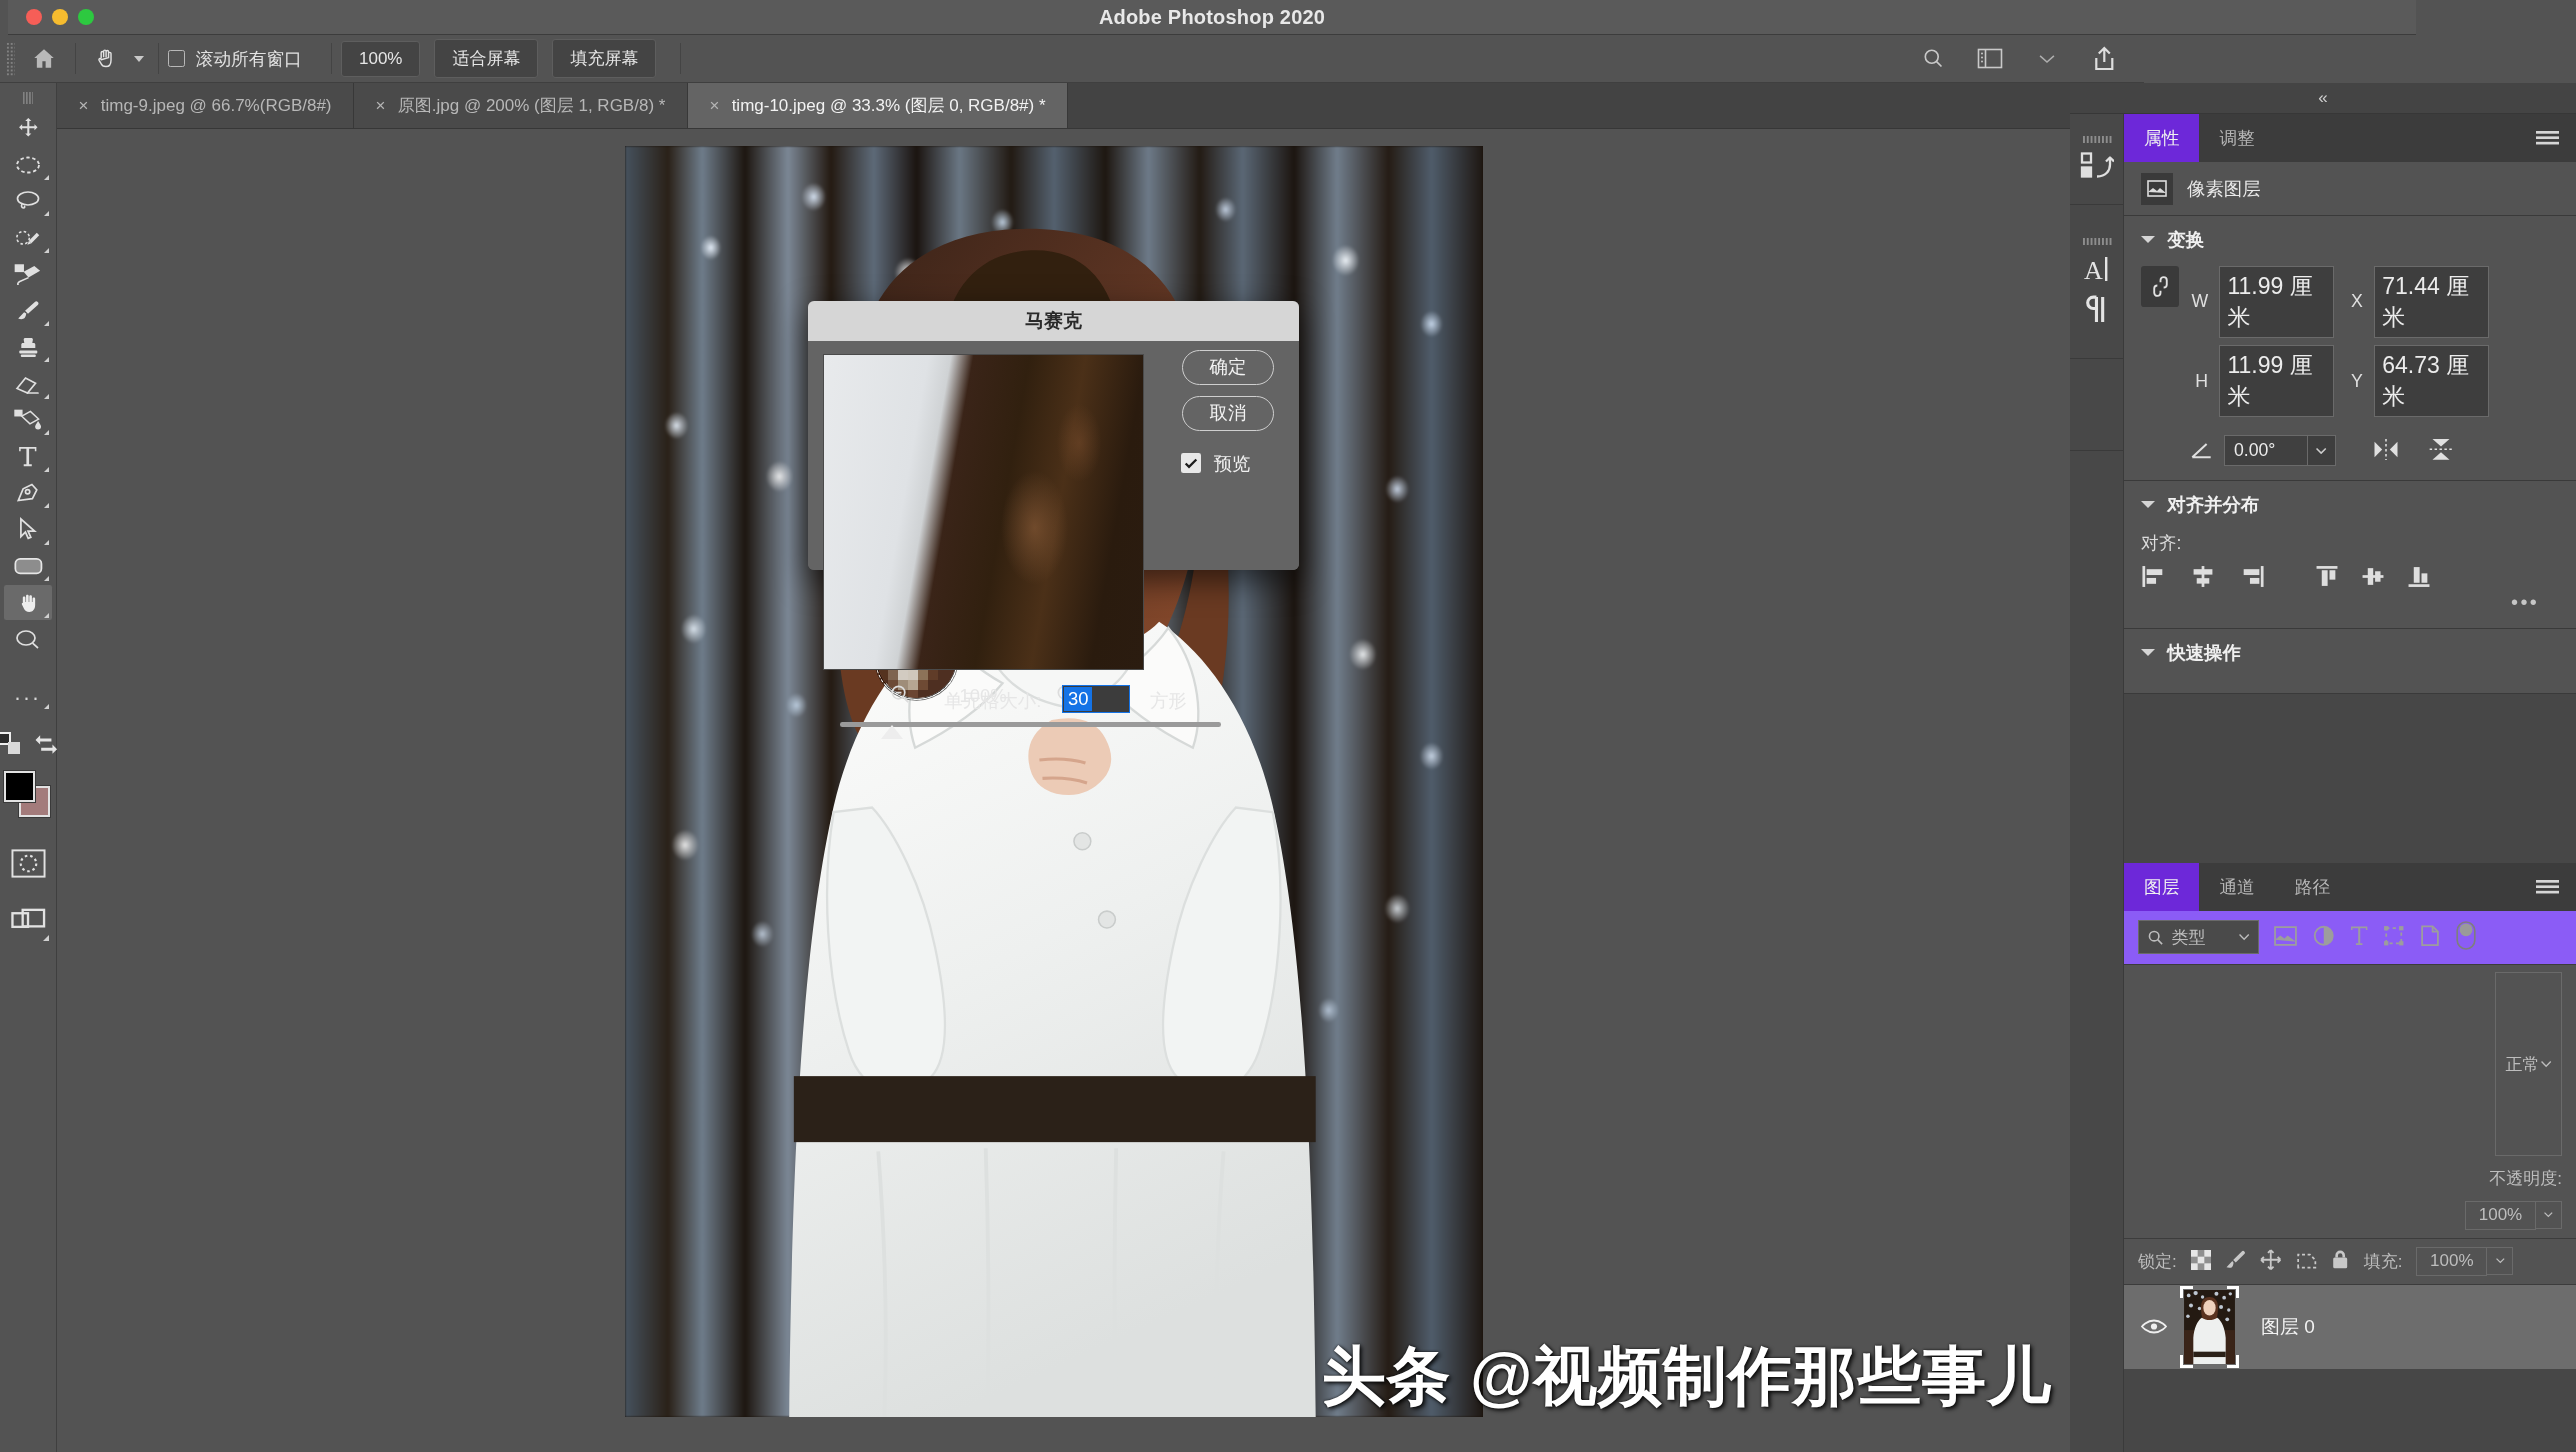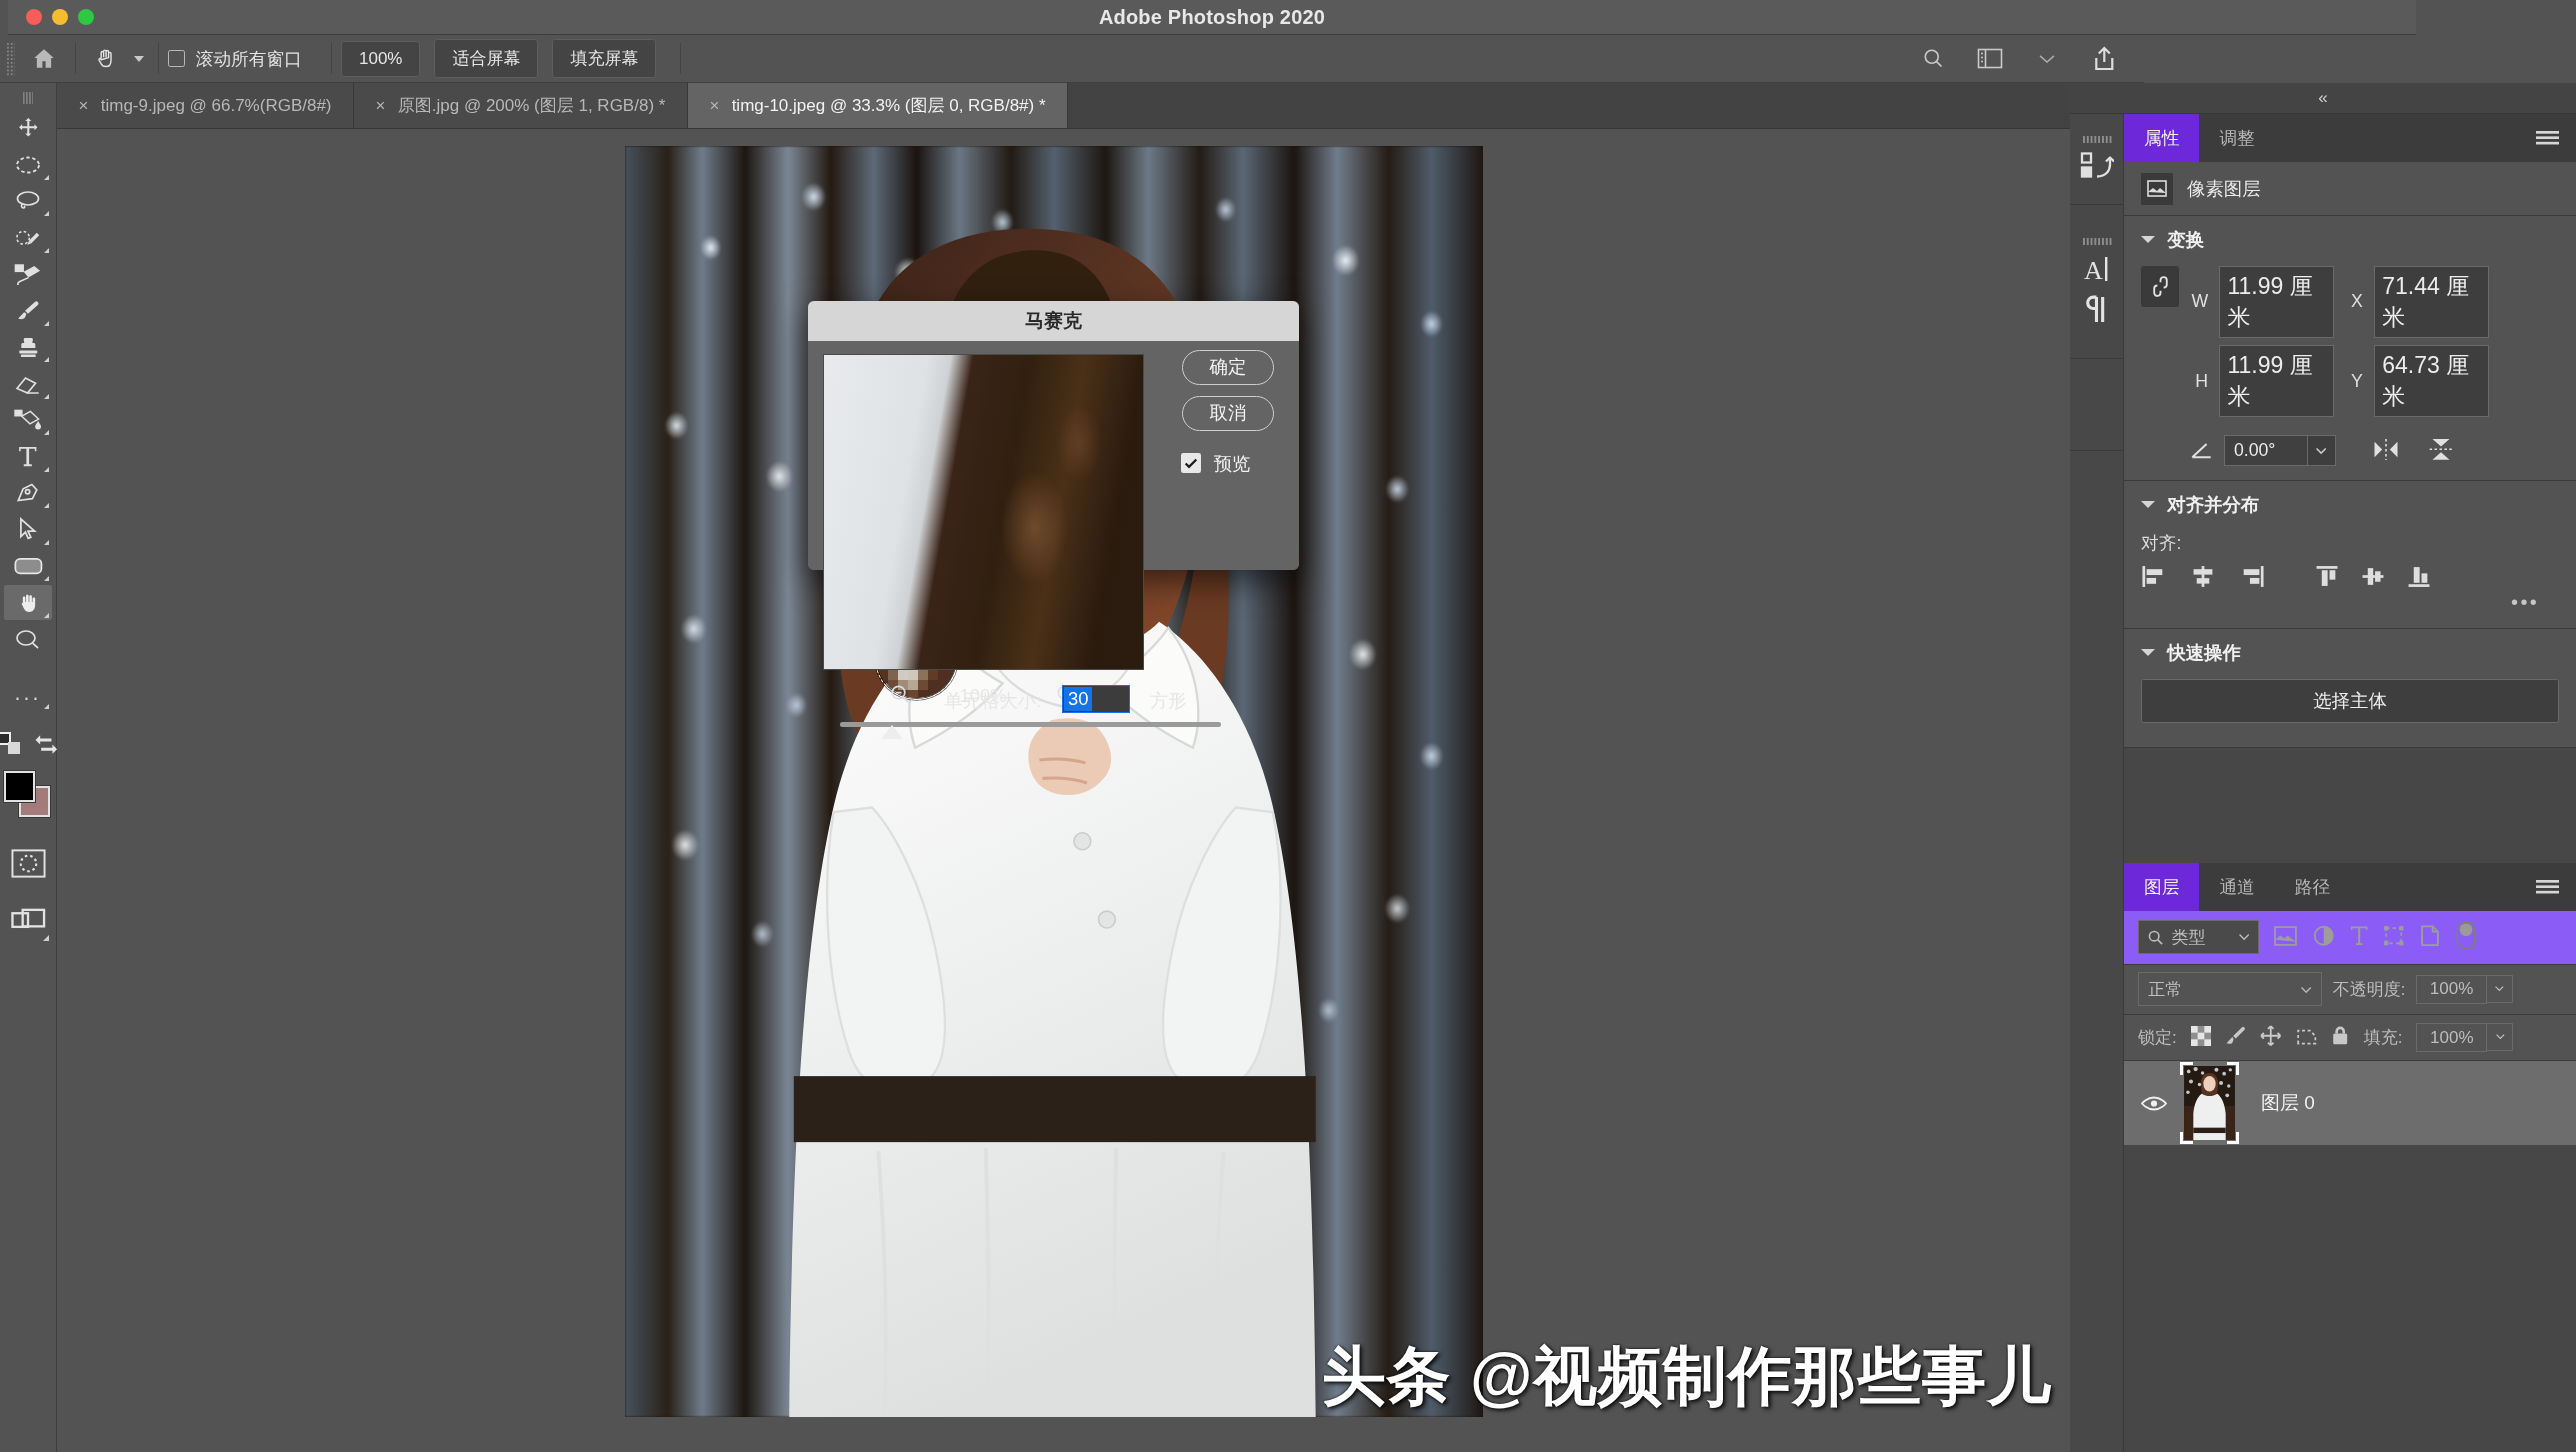--- a/index.html
+++ b/index.html
@@ -226,21 +226,21 @@
                    display:flex; align-items:center; justify-content:center;}
   .alignrow { display:flex; align-items:center; gap:20px; margin-top:6.1px; }
   .dots3 { text-align:right; color:#c6c6c6; font-size:20px; letter-spacing:2.3px; padding-right:20px;}
   .qa-btn { width:100%; background:#3e3e3e; border:0.8px solid #6a6a6a; color:#ededed;
             font-size:18.4px; padding:8.4px 0; text-align:center; margin-bottom:10.7px; border-radius:2.3px;}
 
   .layerpanel { position:absolute; left:54px; top:780px; width:452px; height:590px; background:#474747; }
   .filtrow { display:flex; align-items:center; gap:15.4px; padding:9.2px 14px; background:#8b5cf6; border-bottom:0.8px solid #3c3c3c;}
   .searchsel { display:flex; align-items:center; gap:7.7px; background:#4a4a4a; border:0.8px solid #6a6a6a;
                padding:4.6px 7.7px; width:121px; color:#bdbdbd; font-size:17px;}
-  .blendrow { display:flex; align-items:center; gap:10.7px; padding:7.7px 14px; background:#535353; border-bottom:0.8px solid #3c3c3c;}
+  .blendrow { display:flex; align-items:flex-end; gap:10.7px; padding:7.7px 14px; background:#535353; border-bottom:0.8px solid #3c3c3c;flex-direction:column;}
   .blendsel { flex:0 0 184px; background:#535353; border:0.8px solid #6a6a6a; color:#bdbdbd;
               font-size:17px; padding:4.6px 9.2px; display:flex; align-items:center; justify-content:space-between;}
   .opa { color:#bdbdbd; font-size:17px; }
   .opaval { border:0.8px solid #6a6a6a; color:#bdbdbd; font-size:17px; padding:3.8px 7.7px; width:71px; text-align:center;}
   .stepper { border:0.8px solid #6a6a6a; border-left:none; width:26px; height:28px; display:flex; align-items:center; justify-content:center;}
   .lockrow { display:flex; align-items:center; gap:14px; padding:7.7px 14px; background:#535353; border-bottom:0.8px solid #3c3c3c;}
   .lockrow .t { color:#bdbdbd; font-size:17px;}
   .layerrow { display:flex; align-items:center; gap:0; height:84px; background:#6d6d6d; }
   .eyecell { width:60px; display:flex; align-items:center; justify-content:center; }
   .lthumb { width:51px; height:74px; position:relative; }
@@ -848,21 +848,20 @@
           </div>
         </div>
         <div class="dots3">•••</div>
       </div>
 
       <div class="psection">
         <div class="sect-head">
           <span class="chev"></span>
           <span>快速操作</span>
         </div>
-        <div class="qa-btn">选择主体</div>
       </div>
     </div>
 
     <div class="layerpanel">
       <div class="ptabs">
         <div class="ptab active">图层</div>
         <div class="ptab">通道</div>
         <div class="ptab">路径</div>
         <div class="pmenu">
           <div class="hamb"></div>

